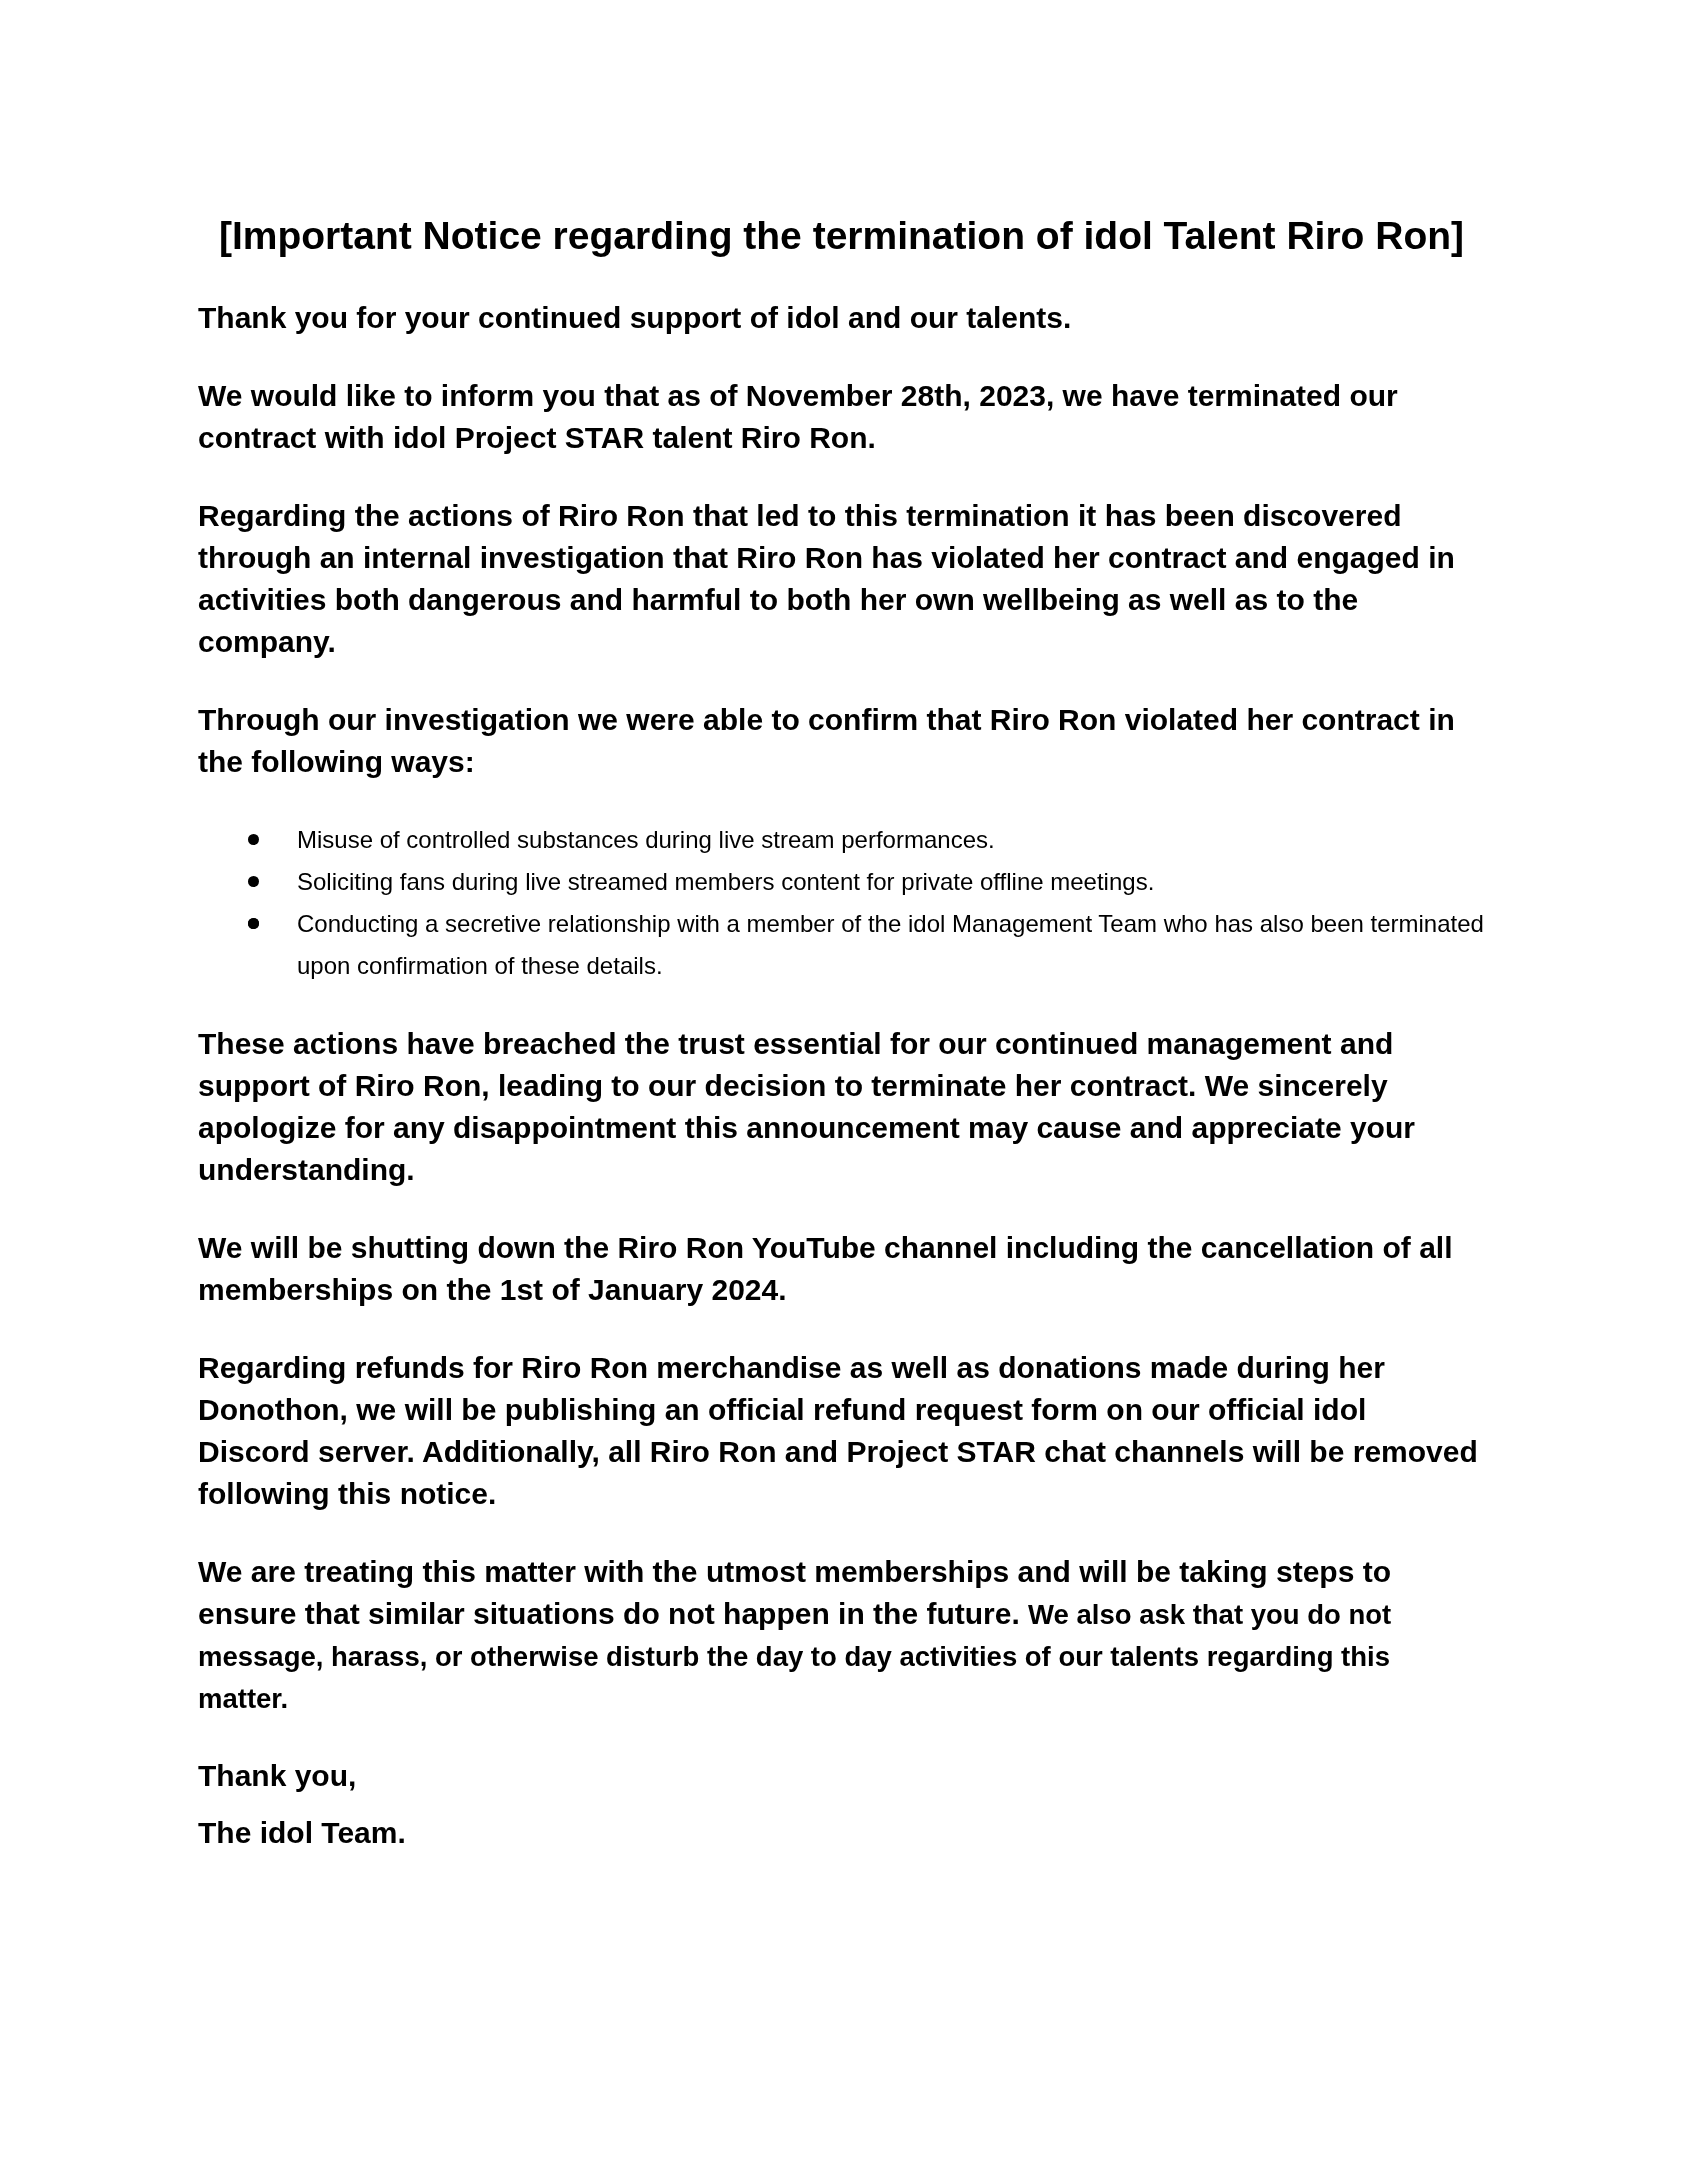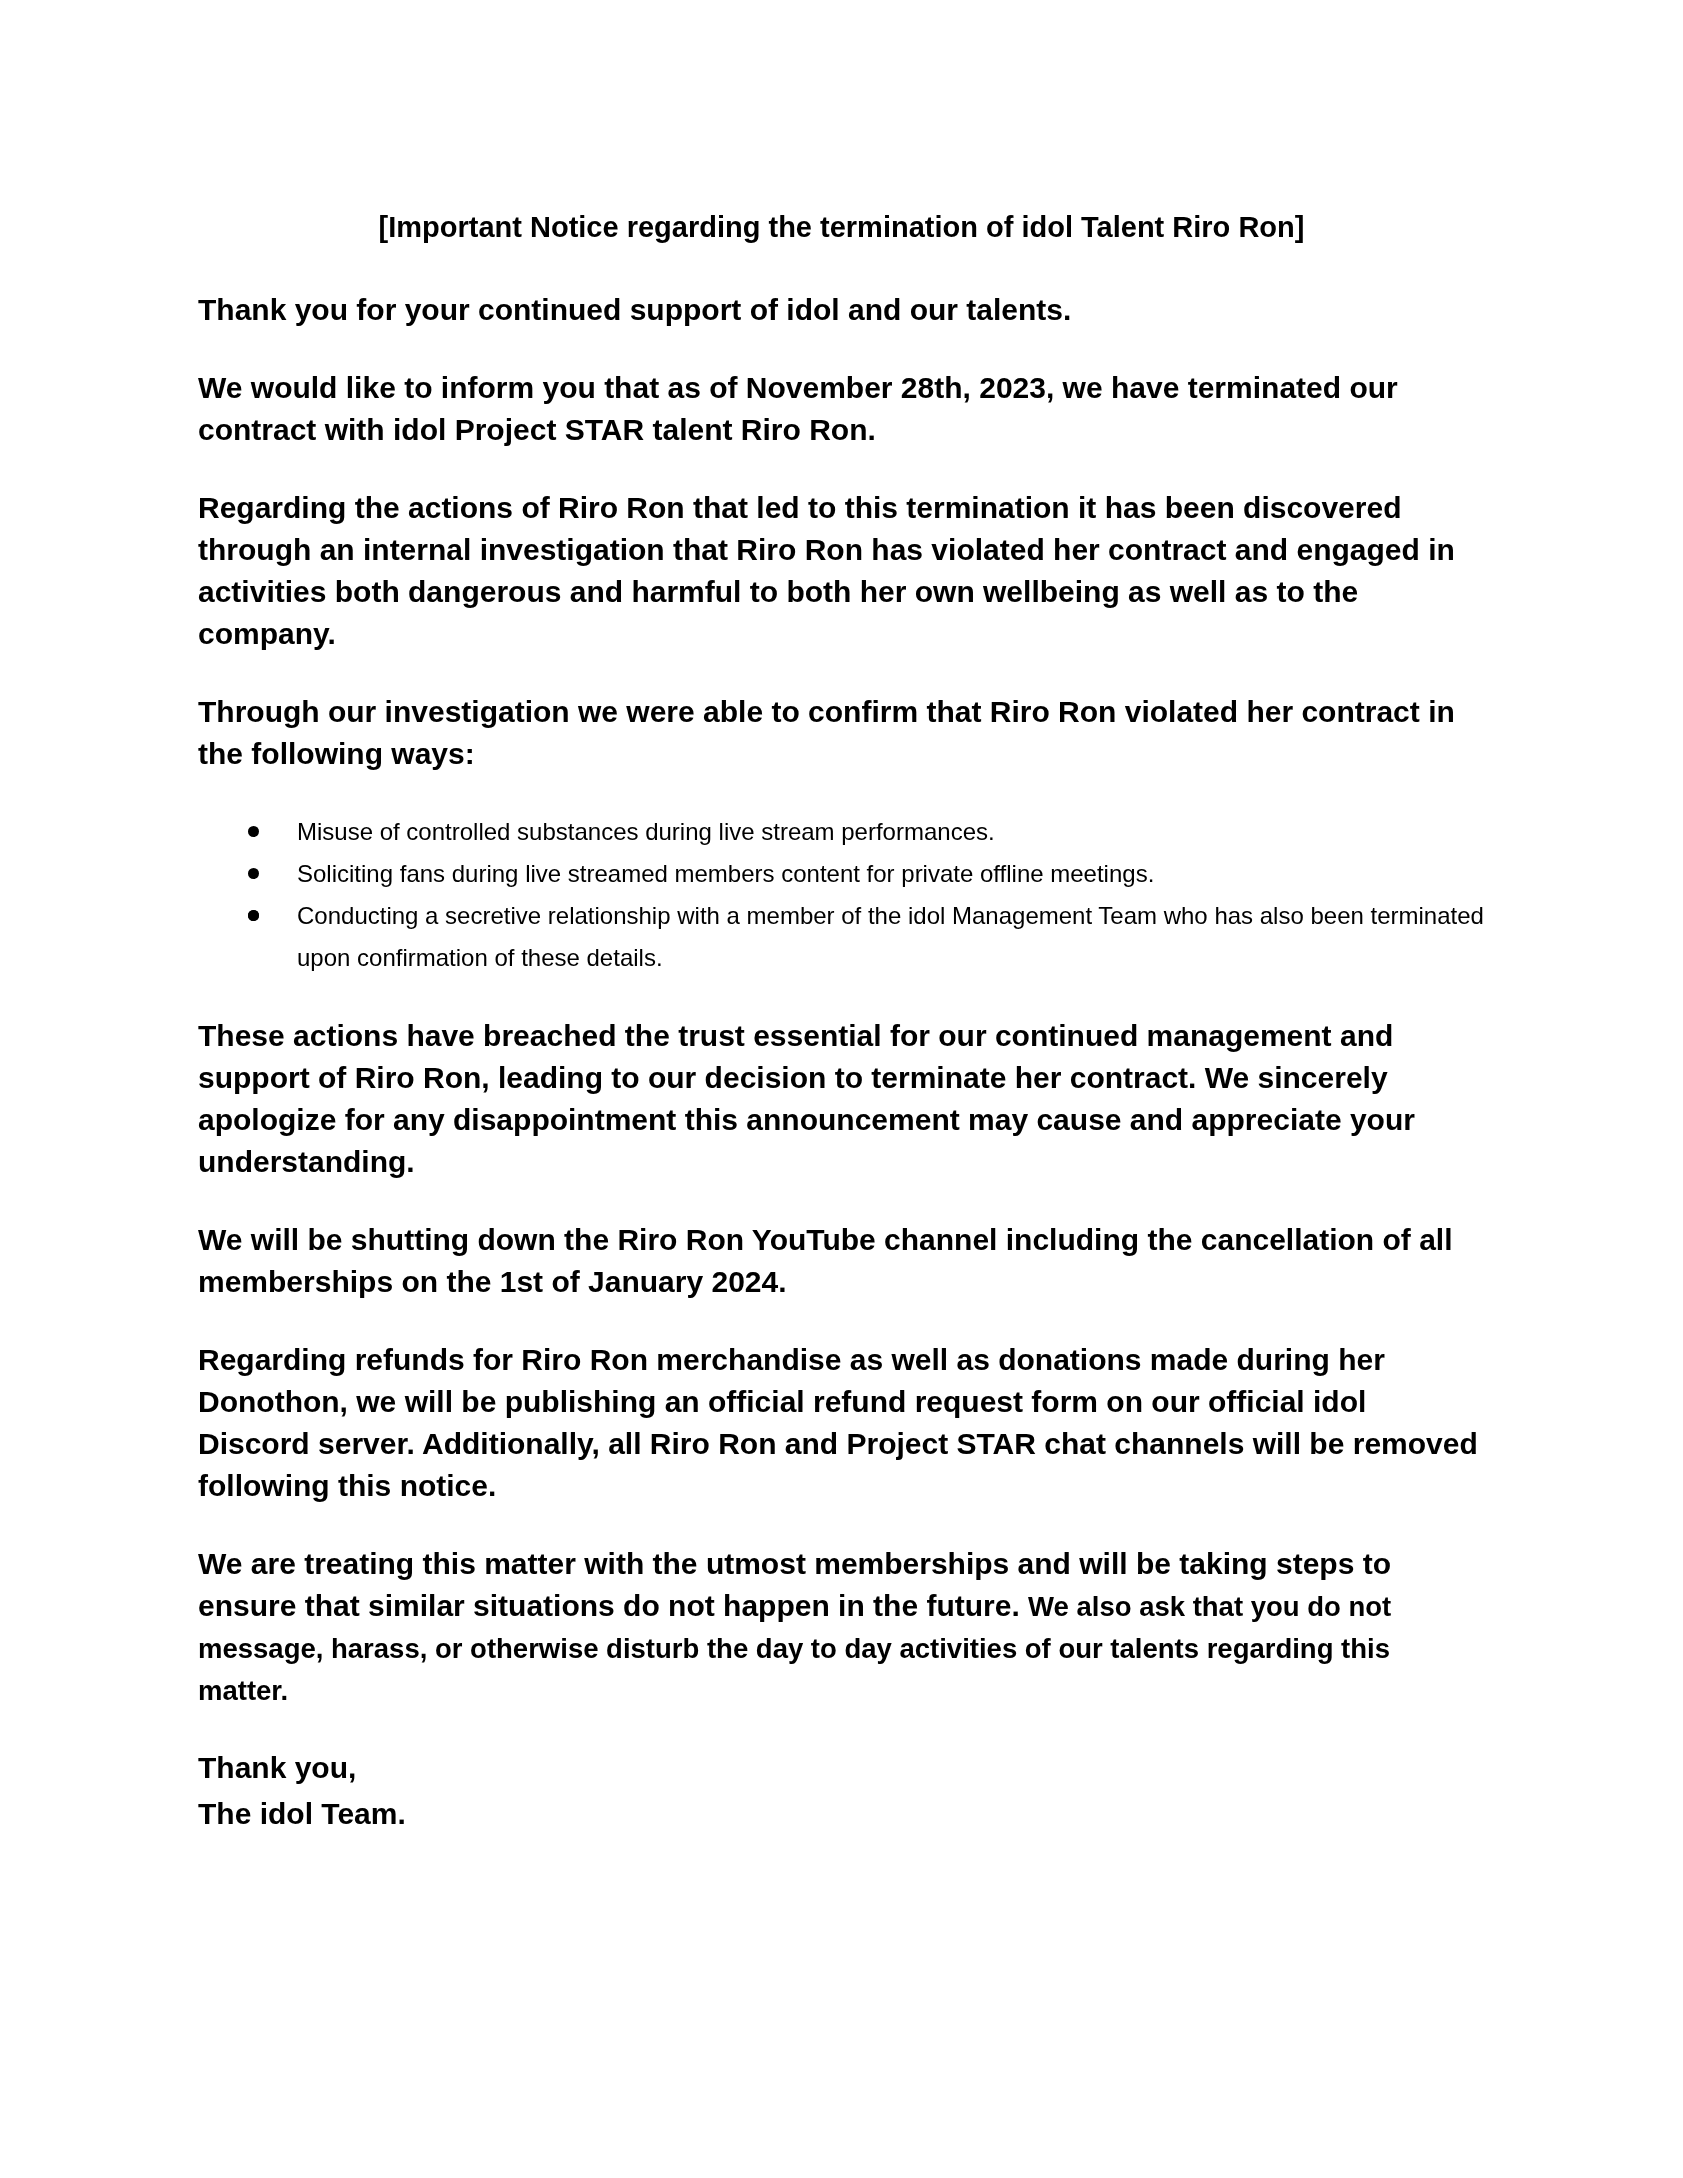--- a/index.html
+++ b/index.html
@@ -16,35 +16,35 @@
     box-sizing: border-box;
     width: 1683px;
     height: 2178px;
     background: #ffffff;
     padding: 198px 198px 0 198px;
     font-family: "Liberation Sans", "DejaVu Sans", sans-serif;
     color: #000000;
     -webkit-font-smoothing: antialiased;
   }
   .doc-title {
-    margin: 4px;
-    font-size: 29px;
+    margin: 12px;
+    font-size: 39px;
     font-weight: bold;
     line-height: 51px;
     text-align: center;
     letter-spacing: 0;
   }
   .para {
     margin: 36px 0 0 0;
     font-size: 30px;
     line-height: 42px;
     font-weight: bold;
   }
   .para.signoff-second {
-    margin-top: 4px;
+    margin-top: 15px;
   }
   .small {
     font-size: 27.5px;
     line-height: 39px;
   }
   ul.bullets {
     list-style: none;
     margin: 36px 0 0 0;
     padding: 0;
     font-size: 24px;

